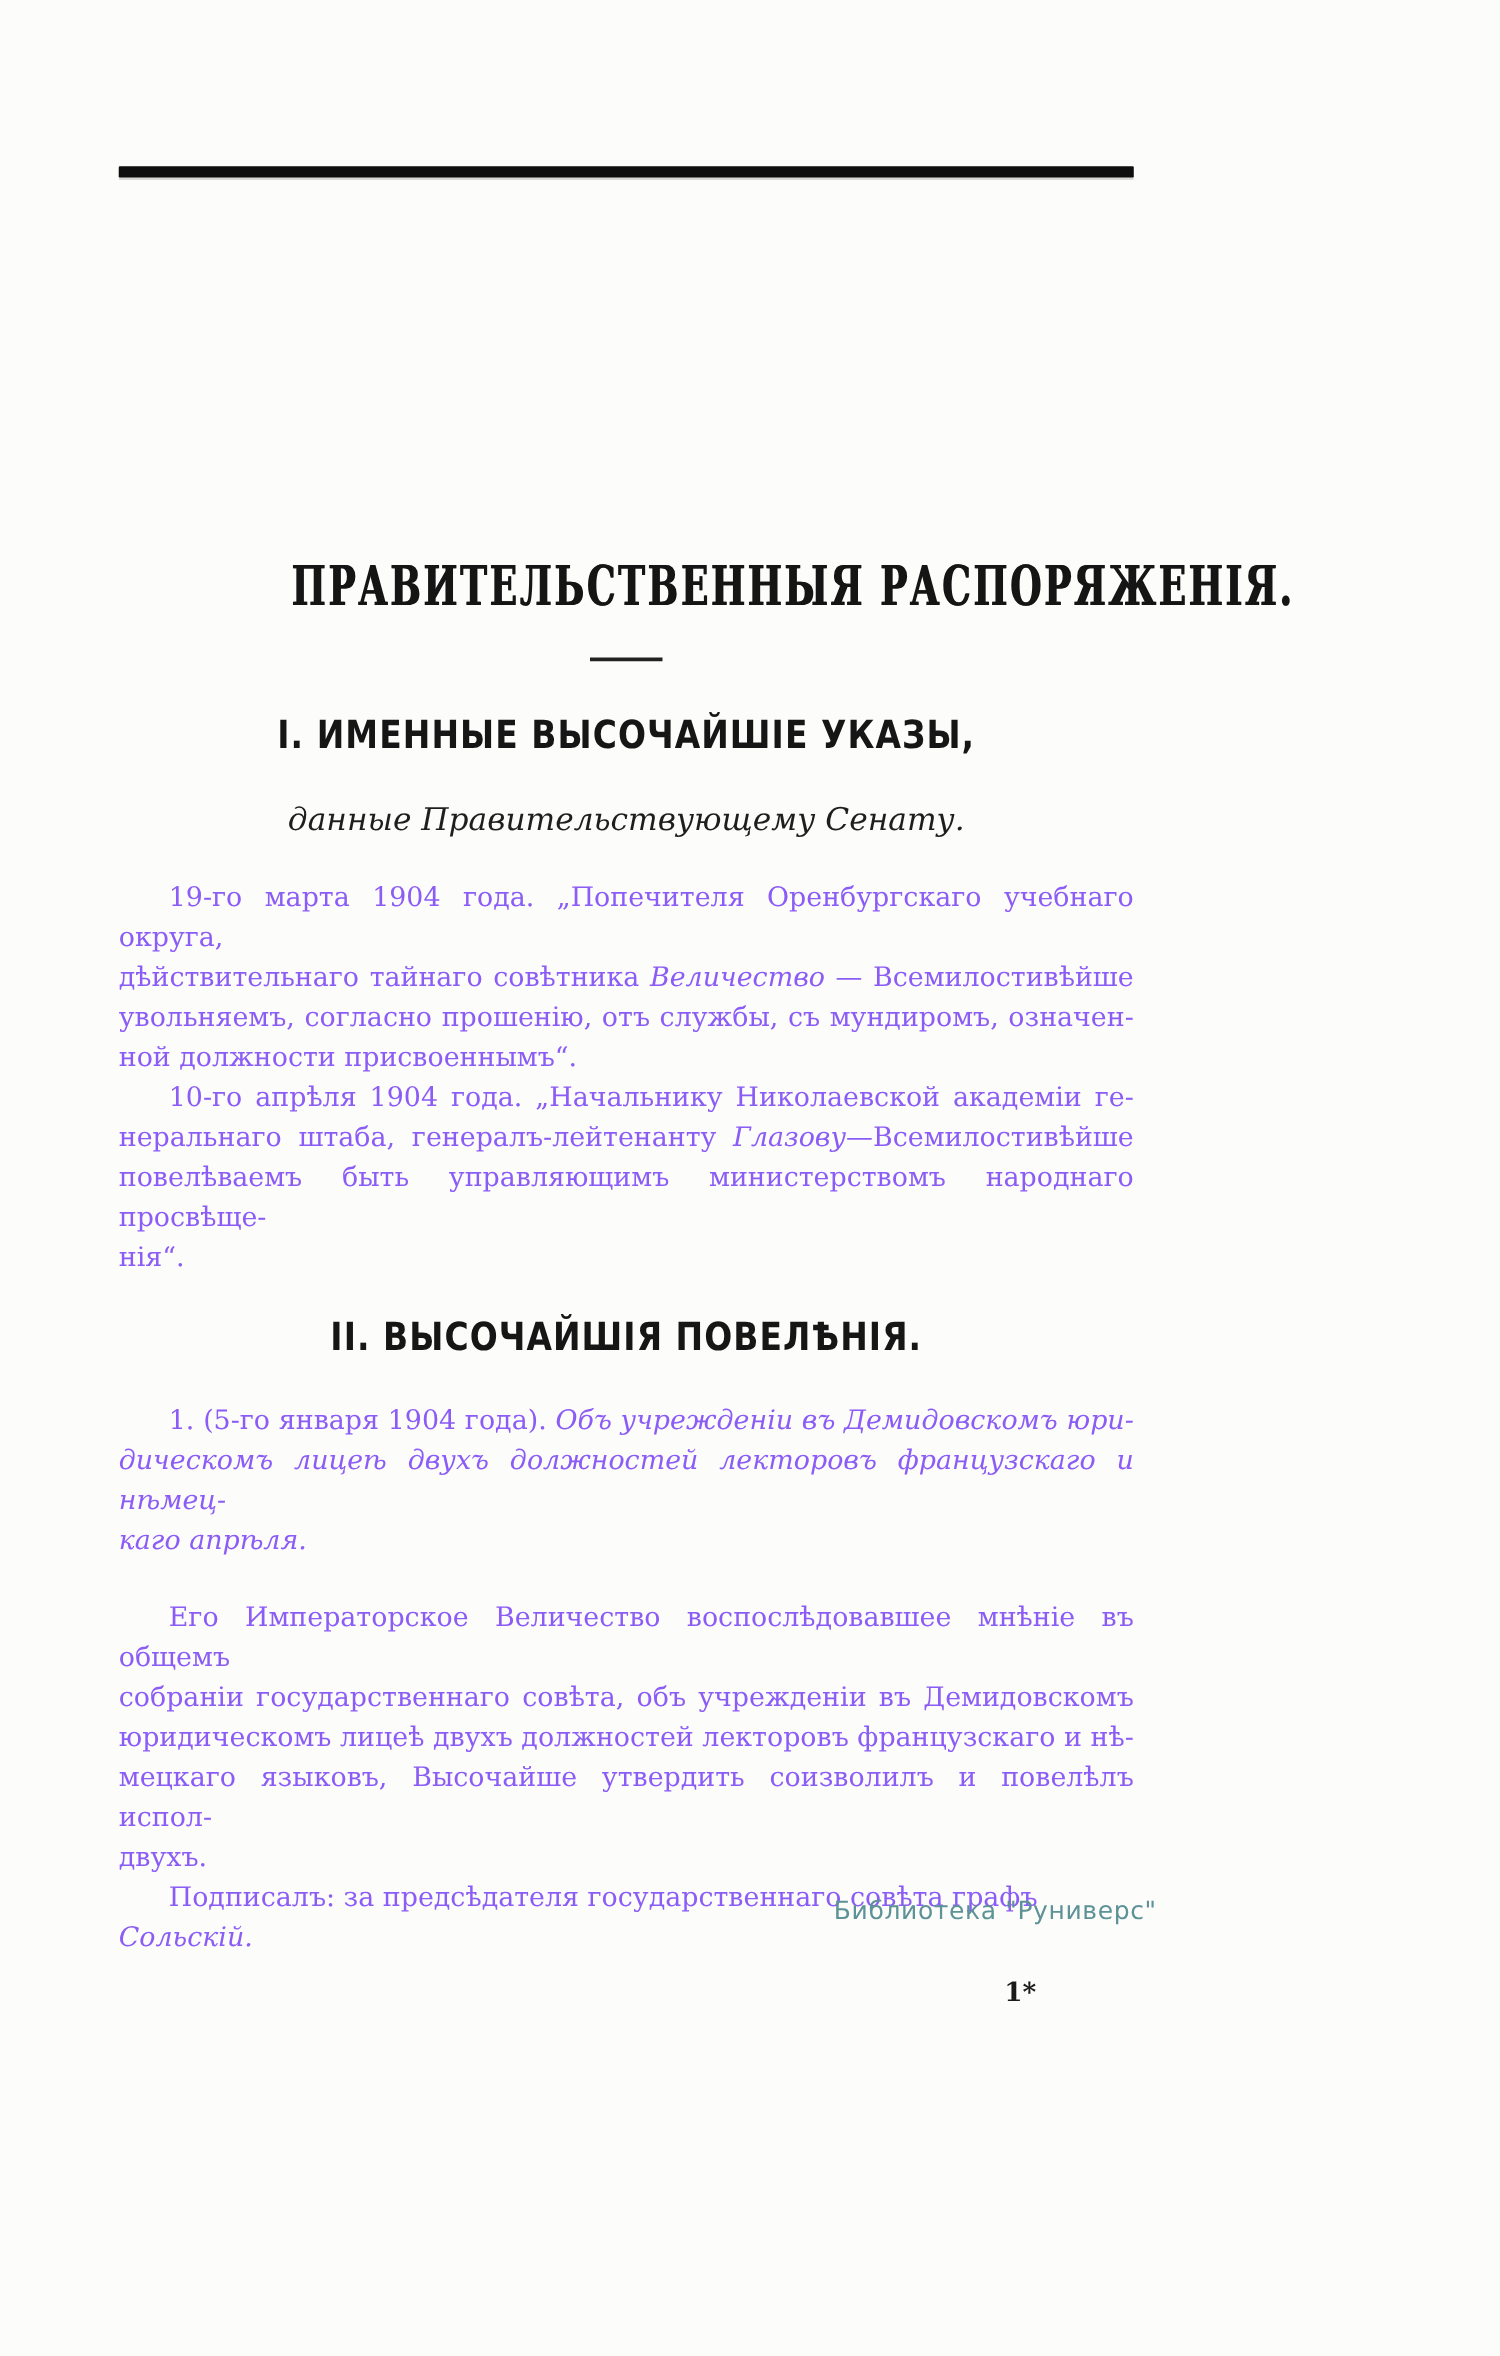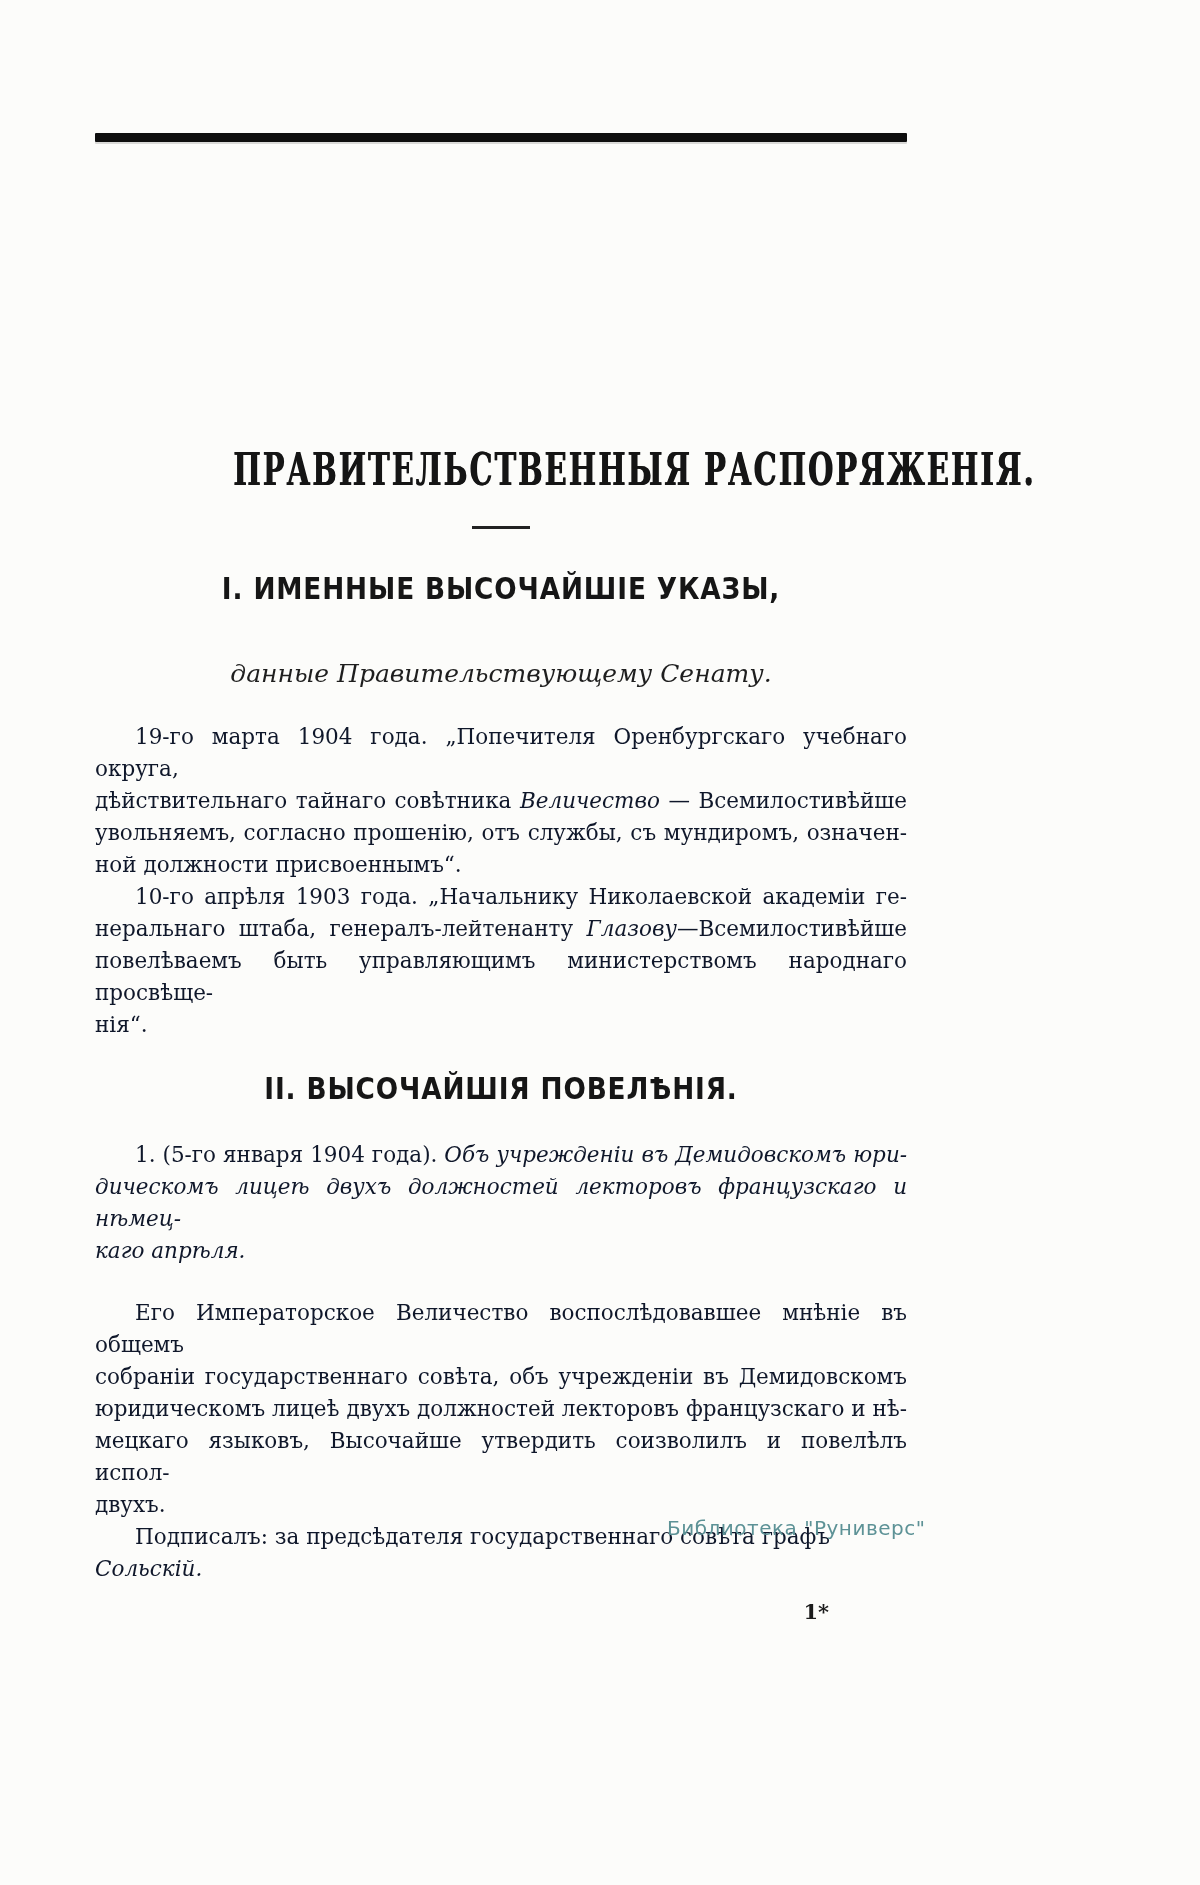--- a/index.html
+++ b/index.html
@@ -53,36 +53,36 @@
     font-size: 31px;
     line-height: 34px;
     letter-spacing: 1px;
     white-space: nowrap;
     transform: scaleX(0.85);
     transform-origin: center;
     color: #161616;
   }
   .sec-heading.second { margin-top: 30px; }
   .subtitle {
-    margin: 54px 0 0 0;
+    margin: 36px 0 0 0;
     text-align: center;
     font-style: italic;
     font-size: 25px;
     line-height: 30px;
     color: #1e1e1e;
   }
   .para { margin: 0; }
   .para.gap-lg { margin-top: 32px; }
   .para.gap-md { margin-top: 30px; }
   .para.gap-sm { margin-top: 34px; }
   .line {
     font-size: 21.5px;
     line-height: 32px;
     text-align: left;
-    color: #0f172a;
+    color: #8b5cf6;
   }
   .line.j {
     text-align: justify;
     text-align-last: justify;
   }
   .line.indent { text-indent: 40px; }
   .line i { font-style: italic; }
   .page-marker {
     margin-top: 14px;
     text-align: right;
@@ -117,21 +117,21 @@
       <p class="subtitle">данные Правительствующему Сенату.</p>
 
       <div class="para gap-lg">
         <div class="line j indent">19-го марта 1904 года. „Попечителя Оренбургскаго учебнаго округа,</div>
         <div class="line j"><span>дѣйствительнаго тайнаго совѣтника </span><i>Величество</i><span> — Всемилостивѣйше</span></div>
         <div class="line j">увольняемъ, согласно прошенію, отъ службы, съ мундиромъ, означен-</div>
         <div class="line">ной должности присвоеннымъ“.</div>
       </div>
 
       <div class="para">
-        <div class="line j indent">10-го апрѣля 1903 года. „Начальнику Николаевской академіи ге-</div>
+        <div class="line j indent">10-го апрѣля 1904 года. „Начальнику Николаевской академіи ге-</div>
         <div class="line j"><span>неральнаго штаба, генералъ-лейтенанту </span><i>Глазову</i><span>—Всемилостивѣйше</span></div>
         <div class="line j">повелѣваемъ быть управляющимъ министерствомъ народнаго просвѣще-</div>
         <div class="line">нія“.</div>
       </div>
     </section>
 
     <section>
       <h2 class="sec-heading second">ІІ. ВЫСОЧАЙШІЯ ПОВЕЛѢНІЯ.</h2>
 
       <div class="para gap-sm">

